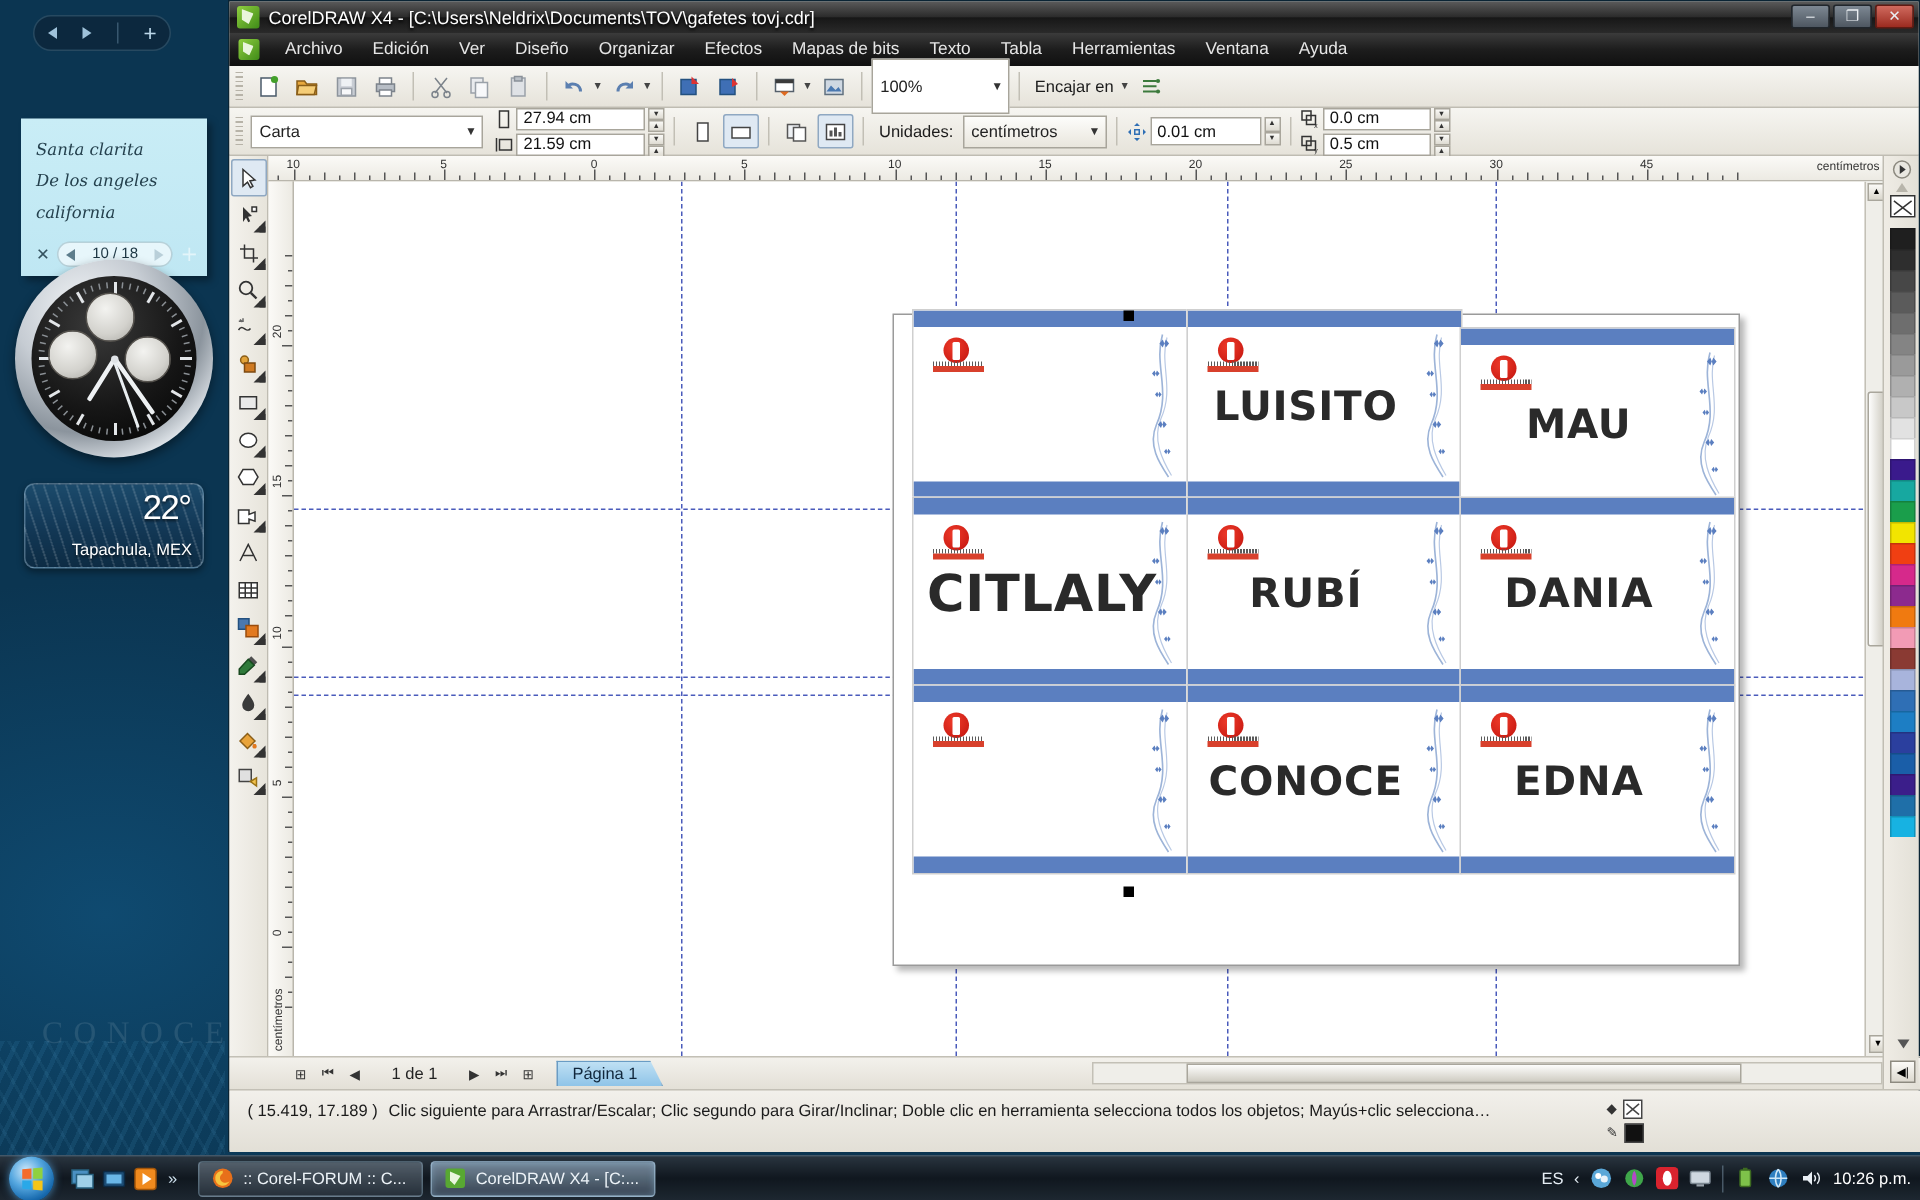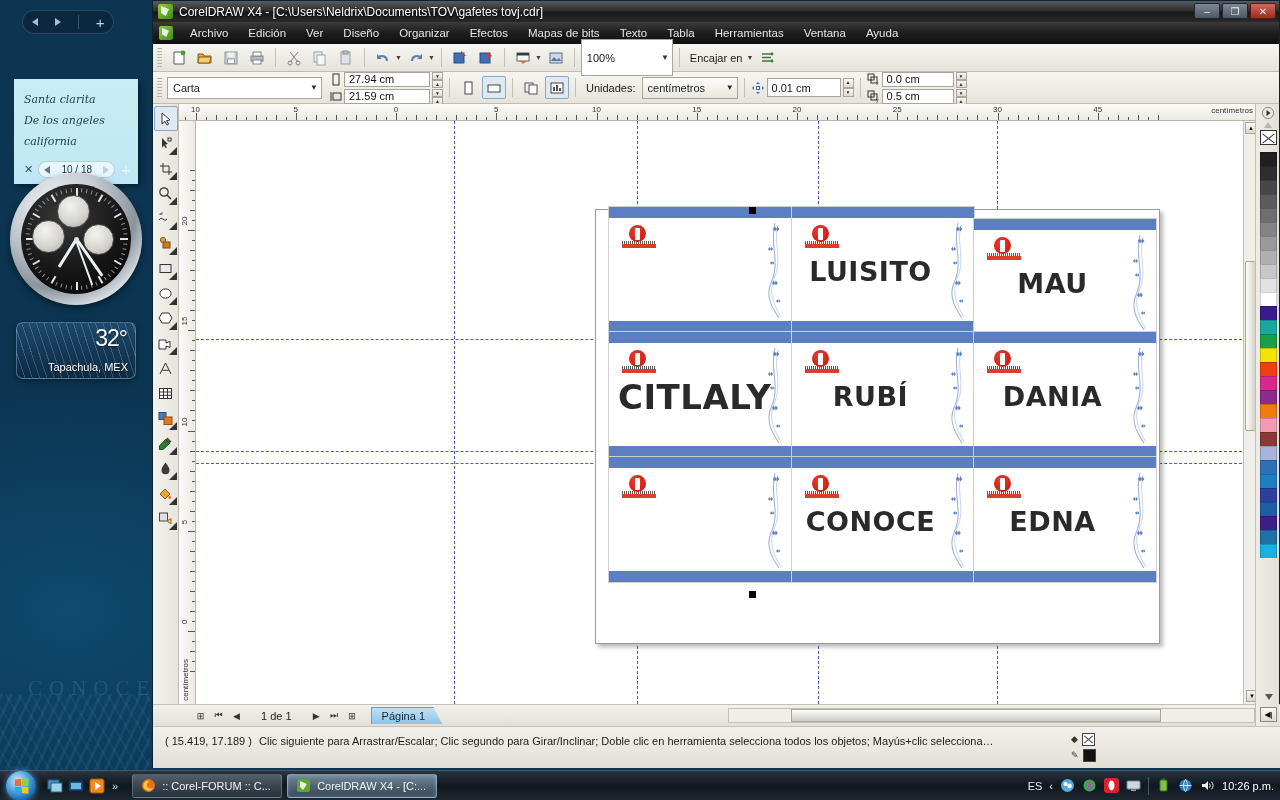--- a/index.html
+++ b/index.html
@@ -471,21 +471,21 @@
       <div class="subdial" style="left:11px;top:36px;width:33px;height:33px;"></div>
       <div class="subdial" style="left:62px;top:40px;width:31px;height:31px;"></div>
       <div class="hand" style="left:50%;top:22px;width:3px;height:33px;margin-left:-1.5px;transform:rotate(212deg);"></div>
       <div class="hand" style="left:50%;top:10px;width:3px;height:45px;margin-left:-1.5px;transform:rotate(145deg);"></div>
       <div class="hand sec" style="left:50%;top:6px;width:1.5px;height:49px;margin-left:-0.75px;transform:rotate(160deg);"></div>
       <div class="center-dot"></div>
     </div>
   </div>
 
   <div id="gadget-weather">
-    <div id="weather-temp">32°</div>
+    <div id="weather-temp">22°</div>
     <div id="weather-city">Tapachula, MEX</div>
   </div>
 </div>
 
 <div id="corel">
 
   <div id="titlebar">
     <span class="app-ico"></span>
     <span id="title-text">CorelDRAW X4 - [C:\Users\Neldrix\Documents\TOV\gafetes tovj.cdr]</span>
     <span class="winbtns">

